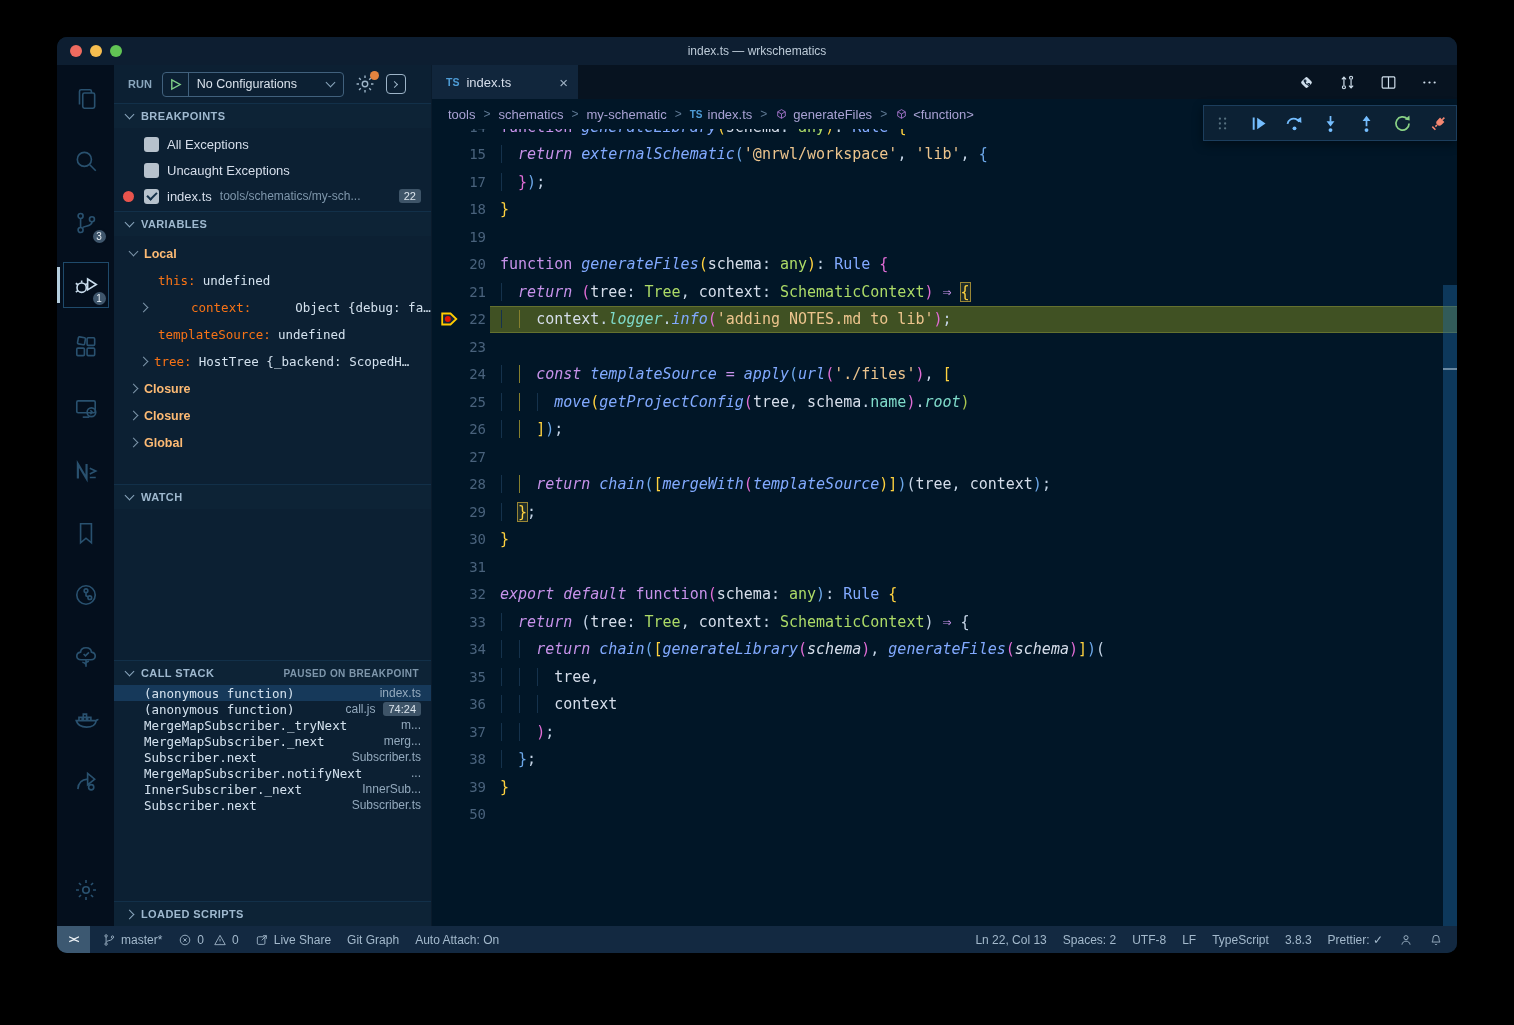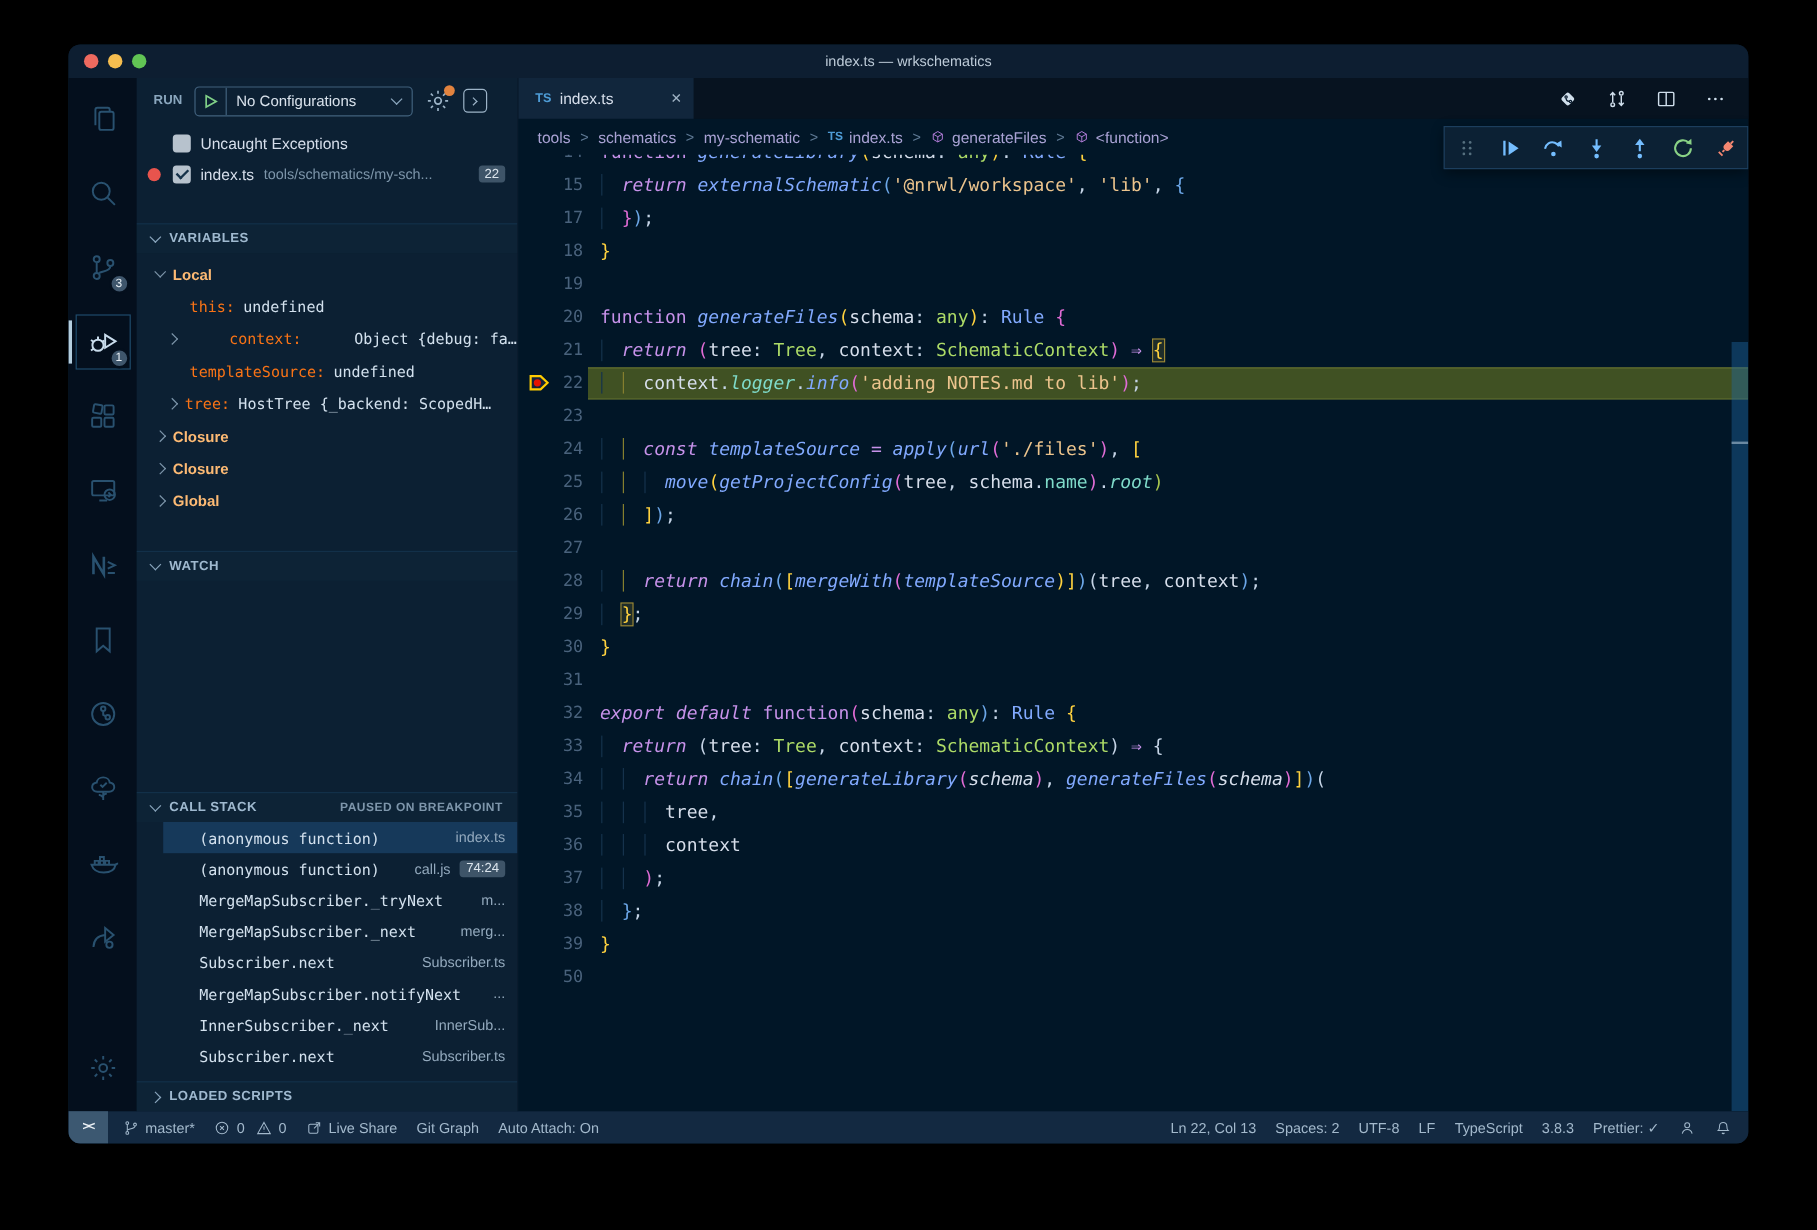--- a/index.html
+++ b/index.html
@@ -71,21 +71,21 @@
   .tree-row { height:27px; display:flex; align-items:center; gap:7px; padding-left:16px; }
   .tree-row.group span.glabel { font-weight:700; font-size:12.5px; color:#fdba74; }
   .mono { font-family:"DejaVu Sans Mono", monospace; font-size:12.5px; }
   .var-name { color:#f97316; }
   .var-value { color:#d3e1ee; white-space:nowrap; overflow:hidden; text-overflow:ellipsis; }
   .tree-row .chev { border-color:#7d95aa; }
 
   .watch-body { flex:1; }
 
   .cs-body { height:216px; flex:none; }
-  .cs-row { height:26px; display:flex; align-items:center; padding:0 0 0 30px; gap:8px;margin-left:22px; }
+  .cs-row { height:16px; display:flex; align-items:center; padding:0 0 0 30px; gap:8px; }
   .cs-row.selected { background:#16395a; }
   .cs-fn { font-family:"DejaVu Sans Mono", monospace; font-size:12.5px; color:#d3e1ee; white-space:nowrap; overflow:hidden; }
   .cs-file { margin-left:auto; font-size:12px; color:#93a9bd; flex:none; padding-right:10px; white-space:nowrap; }
   .cs-file.hasbadge { padding-right:0;text-align:right; }
 
   
   .editor { flex:1; background:#011627; position:relative; display:flex; flex-direction:column; min-width:0; }
   .tabbar { height:34px; background:#071320; display:flex; align-items:stretch; flex:none; }
   .tab { width:146px; background:#11263c; display:flex; align-items:center; gap:7px; padding:0 10px 0 14px;
          font-size:13px; color:#d6deeb; }
@@ -269,21 +269,29 @@
               <circle cx="12" cy="12" r="3"></circle>
               <path d="M12 2.8v2.7M12 18.5v2.7M2.8 12h2.7M18.5 12h2.7M5.5 5.5l1.9 1.9M16.6 16.6l1.9 1.9M18.5 5.5l-1.9 1.9M7.4 16.6l-1.9 1.9"></path>
             </svg>
           <span class="mod-dot"></span>
         </span>
         <span class="console-btn">
             <span class="chev right"></span>
           </span>
       </div>
 
+      <div class="section-header">
+        <span class="chev down"></span>
+        <span>BREAKPOINTS</span>
+      </div>
       <div class="bp-body" id="bp-body">
+          <div class="bp-row">
+            <span class="checkbox"></span>
+            <span>All Exceptions</span>
+          </div>
           <div class="bp-row">
             <span class="checkbox"></span>
             <span>Uncaught Exceptions</span>
           </div>
           <div class="bp-row">
             <span class="bp-dot"></span>
             <span class="checkbox checked"></span>
             <span>index.ts</span>
             <span class="bp-path">tools/schematics/my-sch...</span>
             <span class="badge">22</span>

